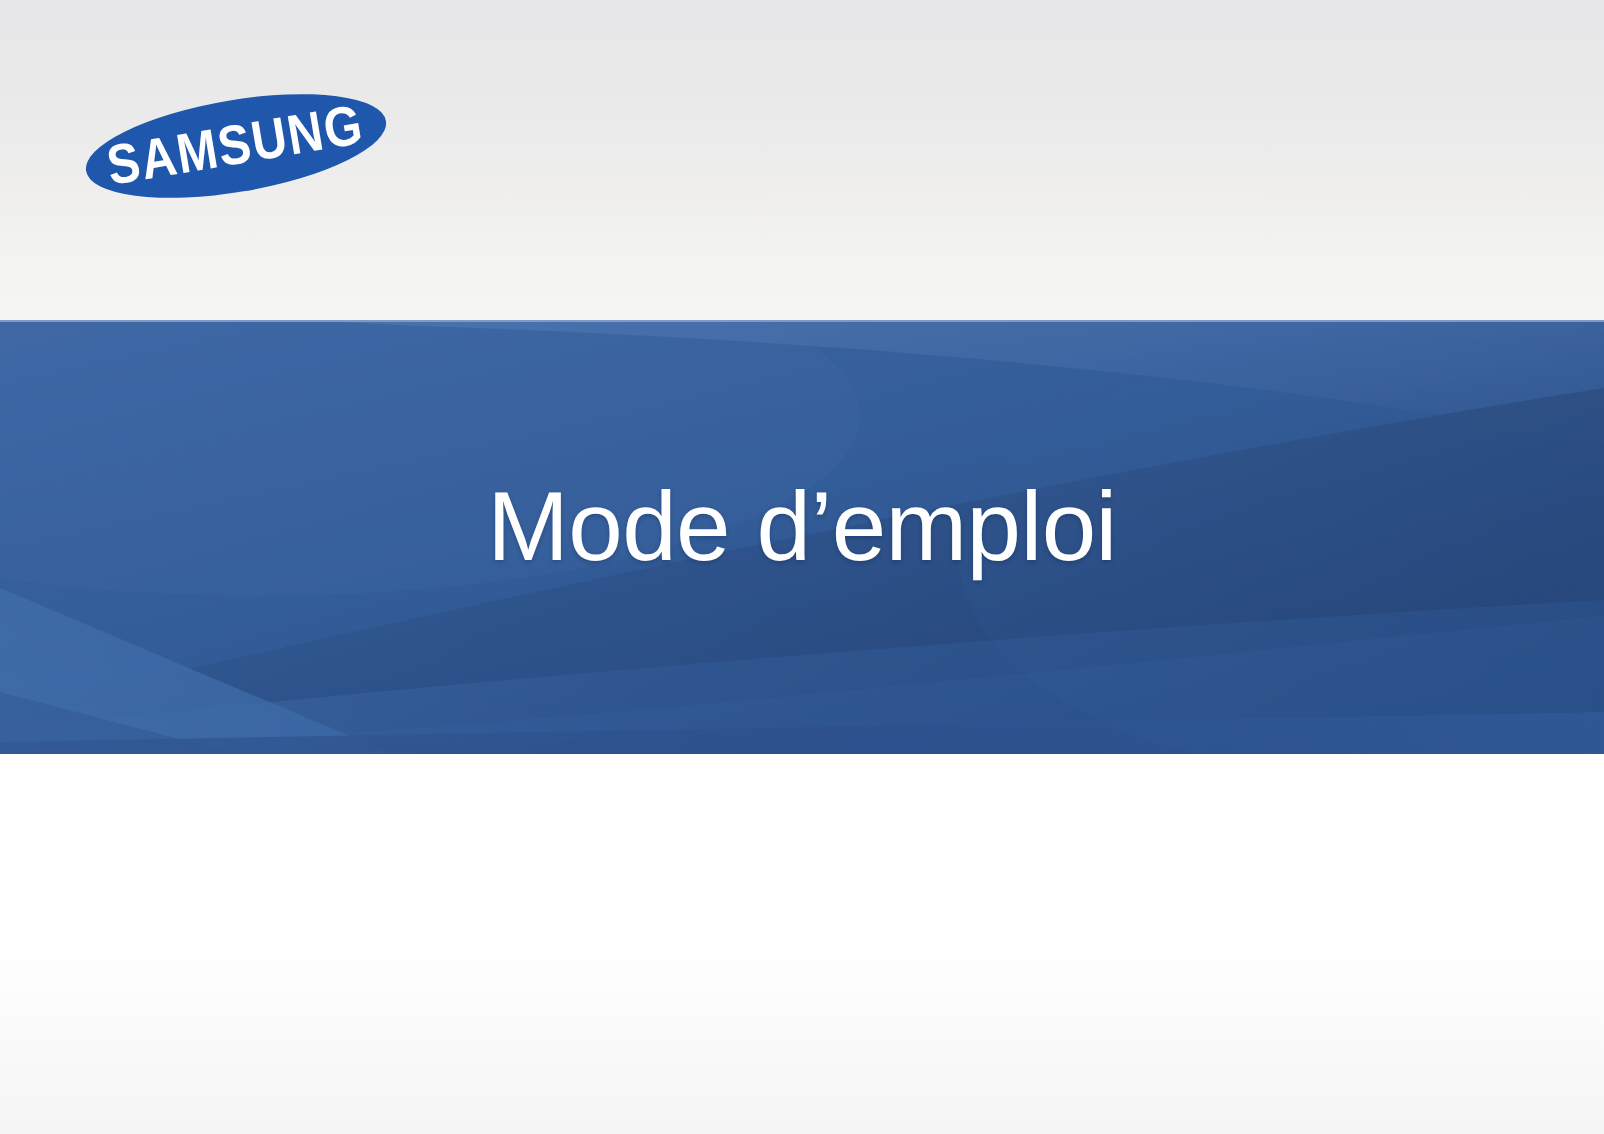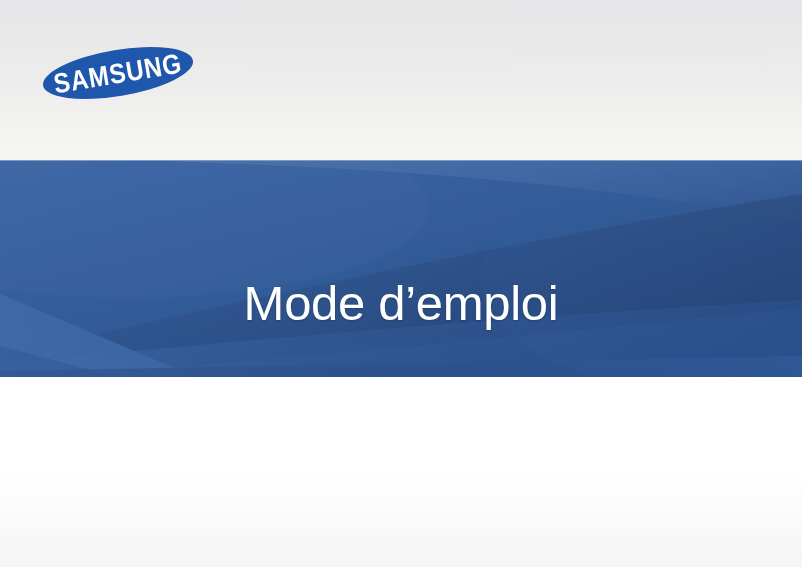--- a/index.html
+++ b/index.html
@@ -98,21 +98,20 @@
 
   .banner-title {
     position: absolute;
     left: 0;
     top: 0;
     width: 802px;
     height: 217px;
     display: flex;
     align-items: center;
     justify-content: center;
-    margin-top: 39px;
   }
   .banner-title span {
     display: block;
     color: #ffffff;
     font-family: "Liberation Sans", sans-serif;
     font-weight: normal;
     font-size: 49px;
     letter-spacing: -0.3px;
     line-height: 1;
     margin-top: -8px;

